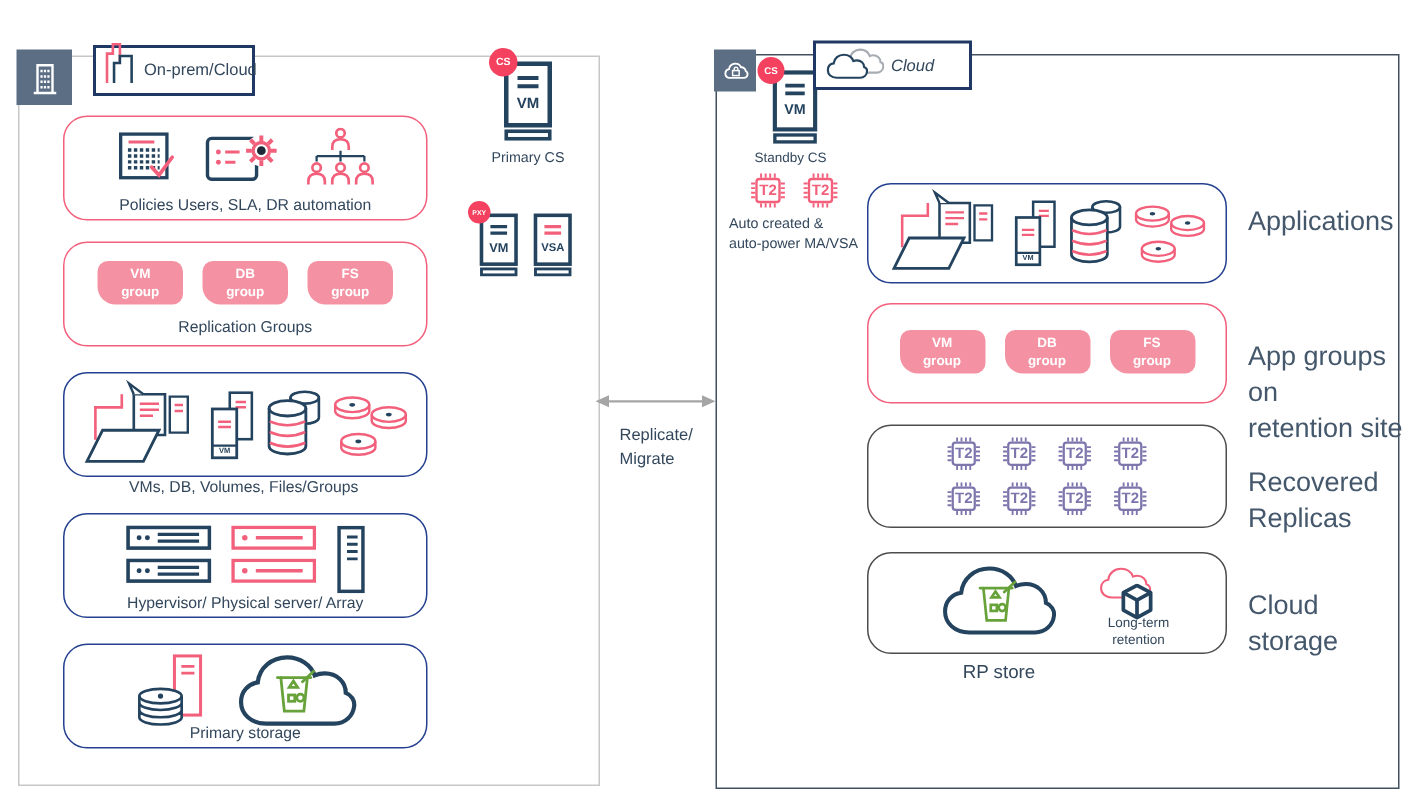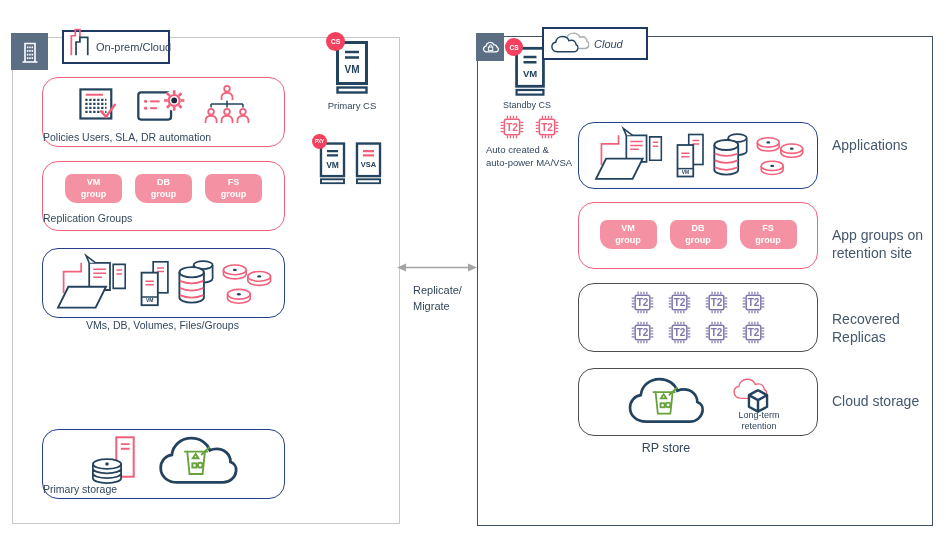--- a/index.html
+++ b/index.html
@@ -9,41 +9,41 @@
   .panel{position:absolute;background:#fff;}
   .left-panel{left:12px;top:37px;width:386px;height:485px;border:1px solid #c7c7c7;}
   .right-panel{left:477px;top:36px;width:454px;height:488px;border:1px solid #425060;}
   .corner-badge{position:absolute;background:#5b6e84;display:flex;align-items:center;justify-content:center;z-index:4;}
   .title-box{position:absolute;background:#fff;border:2px solid #1f3864;display:flex;align-items:center;z-index:3;overflow:visible;margin-top:12px;}
   .title-text{font-size:11px;color:#33475c;white-space:nowrap;}
   .inner-box{position:absolute;border-radius:16px;background:#fff;}
   .inner-box.pink{border:1.4px solid #f2607c;}
   .inner-box.blue{border:1.4px solid #24408e;}
   .inner-box.gray{border:1.3px solid #4d4d4d;}
-  .box-label{position:absolute;left:0;right:0;bottom:3px;text-align:left;font-size:10.5px;color:#33475c;white-space:nowrap;}
+  .box-label{position:absolute;left:0;right:0;bottom:3px;text-align:center;font-size:10.5px;color:#33475c;white-space:nowrap;}
   .icons-row{position:absolute;left:0;right:0;display:flex;justify-content:center;align-items:flex-start;}
   .ext-label{position:absolute;text-align:center;font-size:10.5px;color:#33475c;white-space:nowrap;}
   .group-btn{width:57px;height:29px;background:#f492a3;border-radius:7px 7px 7px 12px;color:#fff;
              display:flex;align-items:center;justify-content:center;}
   .group-btn span{font-size:9px;font-weight:bold;line-height:1.25;text-align:center;white-space:pre-line;}
   .rack-col{display:flex;flex-direction:column;gap:5px;}
   .vm-server{position:relative;}
   .vm-server svg{display:block;}
   .vm-text{position:absolute;left:0;right:0;text-align:center;font-weight:bold;color:#24435e;}
   .badge-circle{position:absolute;border-radius:50%;background:#f4415f;color:#fff;font-weight:bold;
                 display:flex;align-items:center;justify-content:center;z-index:2;letter-spacing:0;}
   .caption{text-align:center;font-size:9.5px;color:#33475c;}
   .chip{position:relative;}
   .chip svg{display:block;}
   .chip-text{position:absolute;inset:0;display:flex;align-items:center;justify-content:center;
              font-size:10px;font-weight:bold;}
   .chip.pink{color:#f2607c;}
   .chip.purple{color:#7d76ad;}
   .chip-grid{position:absolute;display:grid;grid-template-columns:repeat(4,23px);gap:7px 14px;}
-  .side-label{position:absolute;left:832px;width:112px;font-size:14px;color:#44576b;line-height:1.32;white-space:pre-line;}
+  .side-label{position:absolute;left:832px;width:112px;font-size:18px;color:#44576b;line-height:1.32;white-space:pre-line;}
   .connector-label{position:absolute;font-size:11px;color:#33475c;line-height:1.45;white-space:pre-line;}
   .note-text{position:absolute;font-size:9.5px;color:#33475c;line-height:1.4;white-space:pre-line;}
   svg{overflow:visible;}
 </style>
 </head>
 <body>
 
 <svg width="0" height="0" style="position:absolute" aria-hidden="true">
 <defs>
   <symbol id="sym-cloud" viewBox="0 0 88 58">
@@ -294,20 +294,44 @@
       <svg width="38" height="49" viewBox="0 0 48 62" style="margin-top:5px;">
           <use href="#sym-database"></use>
         </svg>
       <svg width="52" height="49" viewBox="0 0 64 60" style="margin-top:7px;">
           <use href="#sym-coins3"></use>
         </svg>
     </div>
   </div>
   <div class="ext-label" style="left:42px;top:319px;width:241px;">VMs, DB, Volumes, Files/Groups</div>
 
+  <div class="inner-box blue" style="left:42px;top:342px;width:241px;height:68px;">
+    <div class="icons-row" style="top:7px;gap:13px;">
+      <div class="rack-col">
+        <svg width="57" height="17" viewBox="0 0 62 18">
+            <use href="#sym-rackdark"></use>
+          </svg>
+        <svg width="57" height="17" viewBox="0 0 62 18">
+            <use href="#sym-rackdark"></use>
+          </svg>
+      </div>
+      <div class="rack-col">
+        <svg width="57" height="17" viewBox="0 0 62 18">
+            <use href="#sym-rackpink"></use>
+          </svg>
+        <svg width="57" height="17" viewBox="0 0 62 18">
+            <use href="#sym-rackpink"></use>
+          </svg>
+      </div>
+      <svg width="20" height="46" viewBox="0 0 22 52">
+          <use href="#sym-tower"></use>
+        </svg>
+    </div>
+    <div class="box-label">Hypervisor/ Physical server/ Array</div>
+  </div>
 
   <div class="inner-box blue" style="left:42px;top:429px;width:241px;height:68px;">
     <div class="icons-row" style="top:4px;gap:16px;align-items:flex-start;">
       <div style="position:relative;width:50px;height:54px;">
         <svg width="22" height="44" viewBox="0 0 24 48" style="position:absolute;left:24px;top:1px;">
             <use href="#sym-pinkcard"></use>
           </svg>
         <svg width="34" height="30" viewBox="0 0 38 34" style="position:absolute;left:0;top:23px;">
             <use href="#sym-diskstackdark"></use>
           </svg>

